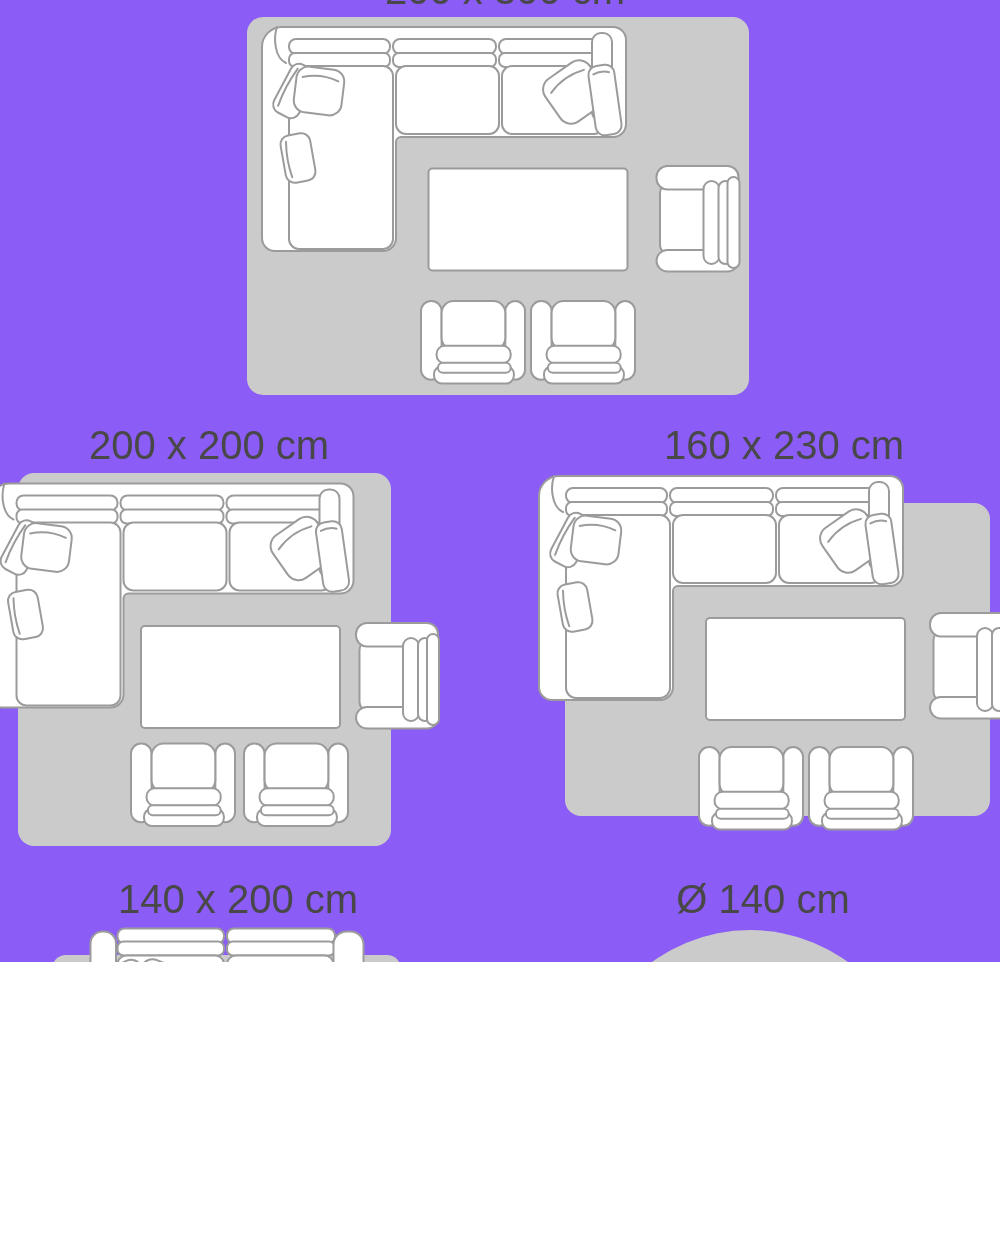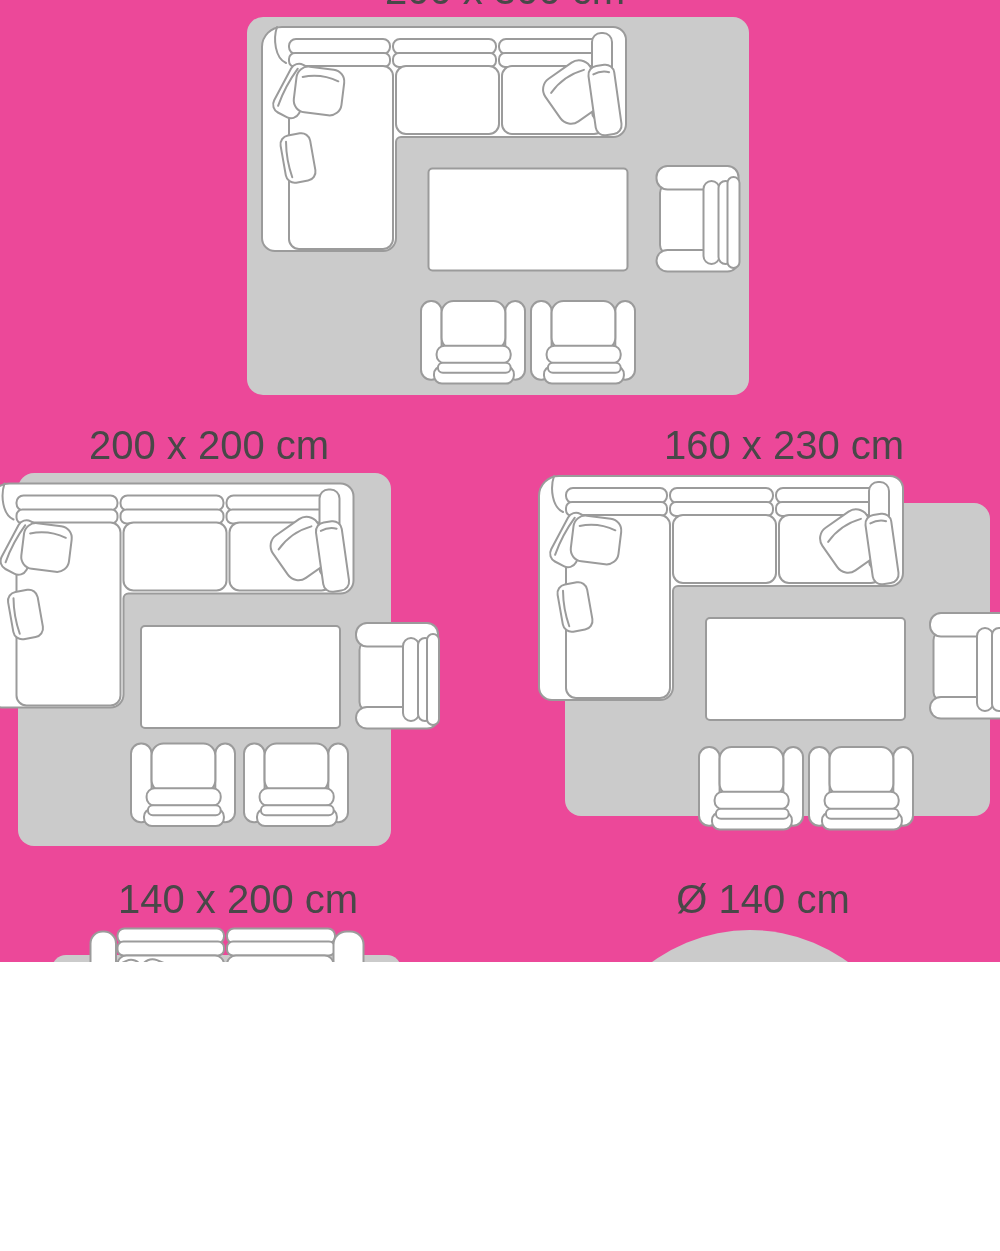--- a/index.html
+++ b/index.html
@@ -1,16 +1,16 @@
 <!DOCTYPE html>
 <html><head>
 <meta charset="utf-8">
 <style>
 html,body{margin:0;padding:0;background:#fff;}
-#page{position:relative;width:1000px;height:962px;overflow:hidden;background:#ec4899;}
+#page{position:relative;width:1000px;height:962px;overflow:hidden;background:#8b5cf6;}
 text{font-family:"Liberation Sans",sans-serif;fill:#484848;}
 .furn{fill:#fff;stroke:#9b9b9b;stroke-width:2;stroke-linejoin:round;}
 .seam{fill:none;stroke:#9b9b9b;stroke-width:2;stroke-linecap:round;}
 .rug{fill:#cbcbcb;}
 </style>
 </head>
 <body>
 <div id="page">
 <svg width="1000" height="1251" viewBox="0 0 1000 1251">
 <defs>

